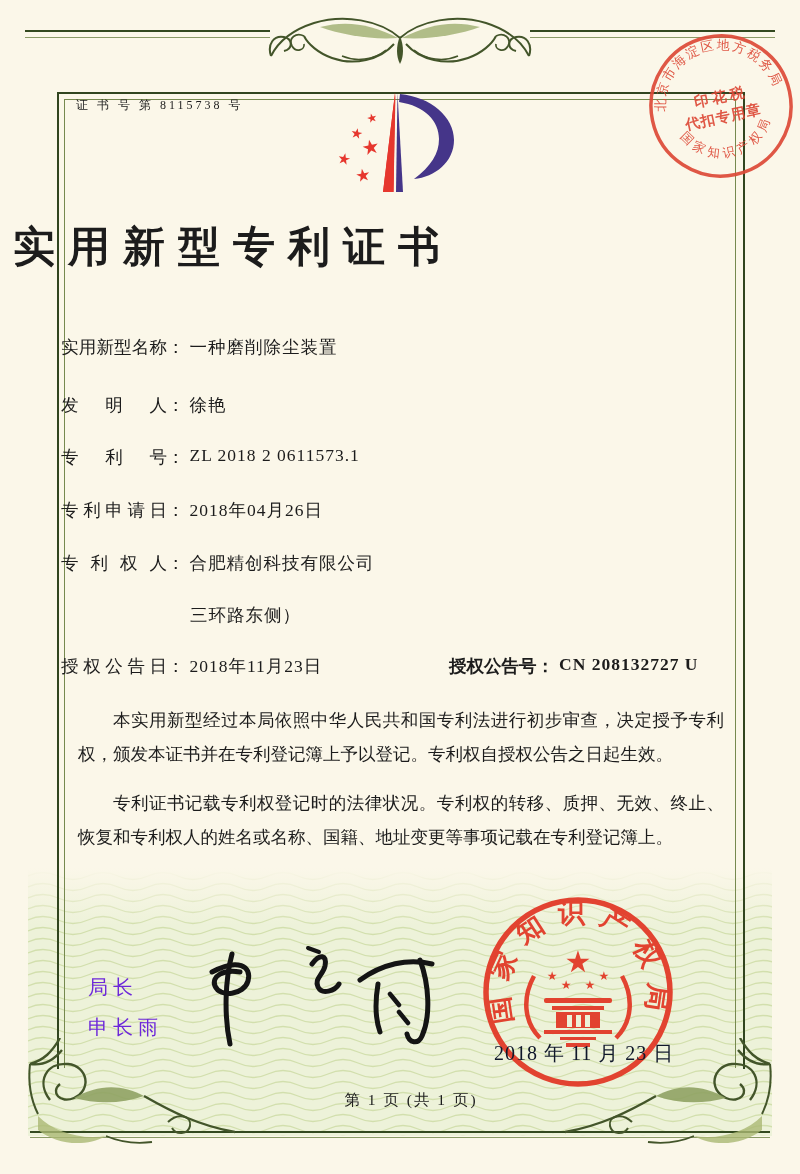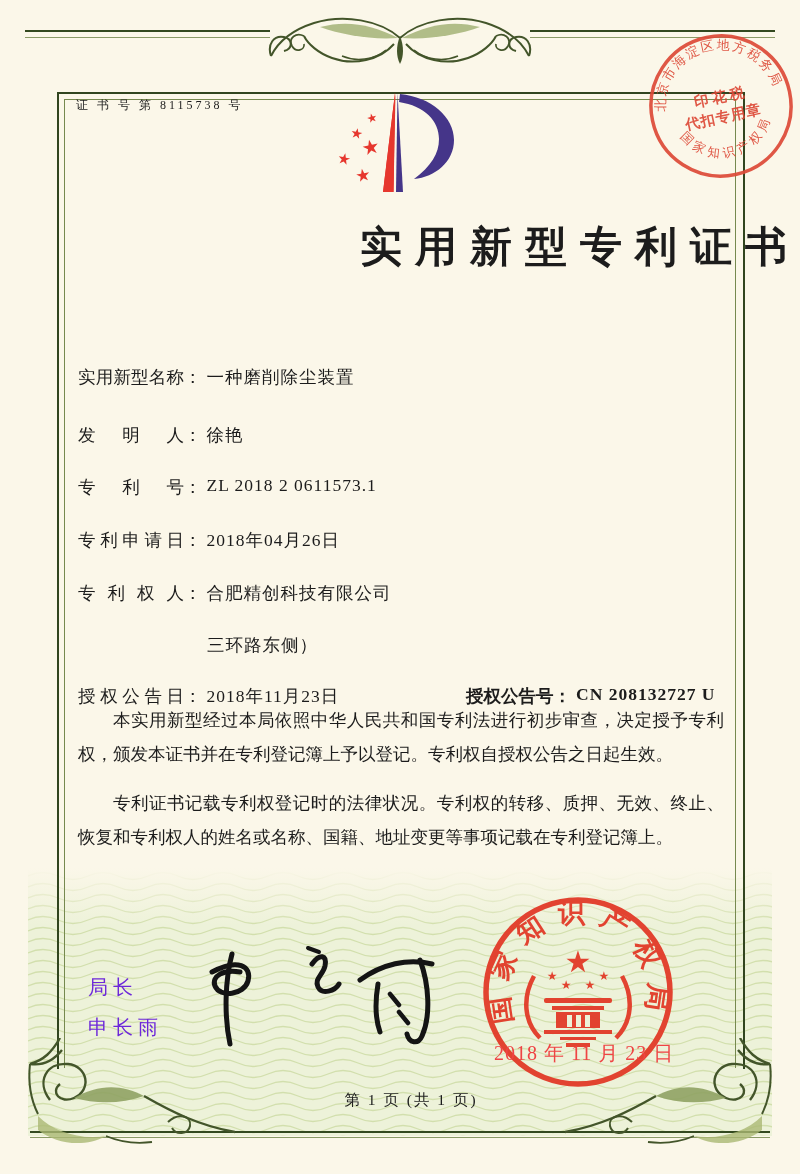--- a/index.html
+++ b/index.html
@@ -27,28 +27,28 @@
   
   .bottomline{left:30px;top:1131px;width:740px;height:4px;z-index:2;
     border-top:2px solid #33491f;border-bottom:1px solid #8a9a66;}
   .corner-orn{top:1038px;width:215px;height:128px;z-index:3;}
   .corner-orn.l{left:20px;}
   .corner-orn.r{left:565px;transform:scaleX(-1);}
 
   
   .cert-no{left:76px;top:97px;font-size:12px;letter-spacing:3px;z-index:4;}
   .logo{left:327px;top:82px;width:150px;height:130px;z-index:4;}
-  .title{left:0;top:219px;width:800px;text-align:right;font-size:42px;font-weight:bold;
+  .title{left:0;top:219px;width:800px;text-align:left;font-size:42px;font-weight:bold;
          letter-spacing:13px;text-indent:13px;z-index:4;}
 
   
   .tax-stamp{left:645px;top:30px;width:152px;height:152px;z-index:6;opacity:.92;}
 
   
-  .row{left:78px;width:668px;font-size:17.5px;z-index:4;white-space:nowrap;margin-top:30px;}
+  .row{left:61px;width:668px;font-size:17.5px;z-index:4;white-space:nowrap;}
   .flabel{display:inline-block;width:106px;text-align:justify;text-align-last:justify;vertical-align:top;}
   .fcolon{display:inline-block;vertical-align:top;}
   .fvalue{display:inline-block;padding-left:5px;letter-spacing:1px;vertical-align:top;}
   .addr2{padding-left:129px;letter-spacing:1px;}
   .grant-no{position:absolute;left:388px;top:0;font-weight:bold;}
 
   
   .body-text{left:62px;top:688px;width:678px;font-size:17.5px;line-height:1.92;
     text-align:justify;z-index:4;}
   .body-text p{margin:16px;text-indent:2em;}
@@ -56,21 +56,21 @@
   
   .sig-label{left:88px;font-size:20px;font-family:"Liberation Sans","DejaVu Sans",sans-serif;
     letter-spacing:5px;z-index:4;color:#6d28d9;}
   .sig-title{top:974px;}
   .sig-name{top:1014px;}
   .sig-svg{left:192px;top:938px;width:268px;height:118px;z-index:4;}
 
   
   .office-stamp{left:468px;top:882px;width:220px;height:220px;z-index:4;opacity:.95;}
   .stamp-date{left:494px;top:1040px;width:190px;font-size:20px;letter-spacing:1px;
-    z-index:5;color:#ef4444;}
+    z-index:5;color:#0f172a;}
 
   
   .footer{left:0;top:1090px;width:800px;text-align:center;font-size:15.5px;
     letter-spacing:2px;z-index:4;padding-left:11px;}
 </style>
 </head>
 <body>
 
 <div class="abs waves-wrap">
   <svg id="waves" width="744" height="268" xmlns="http://www.w3.org/2000/svg">

